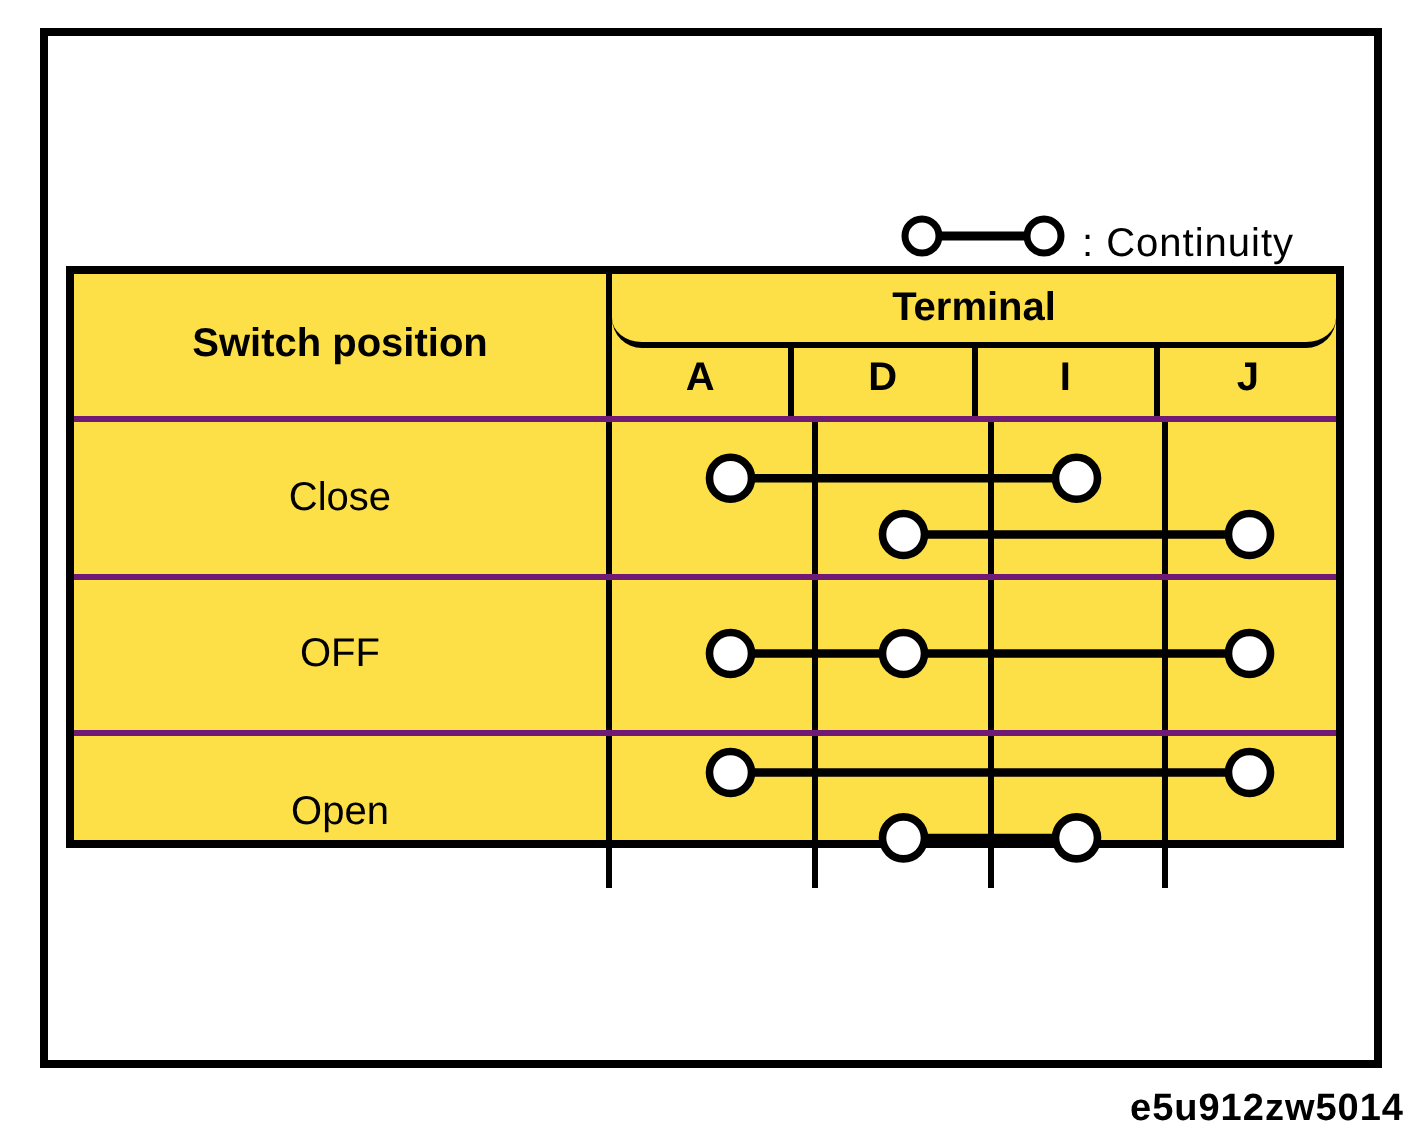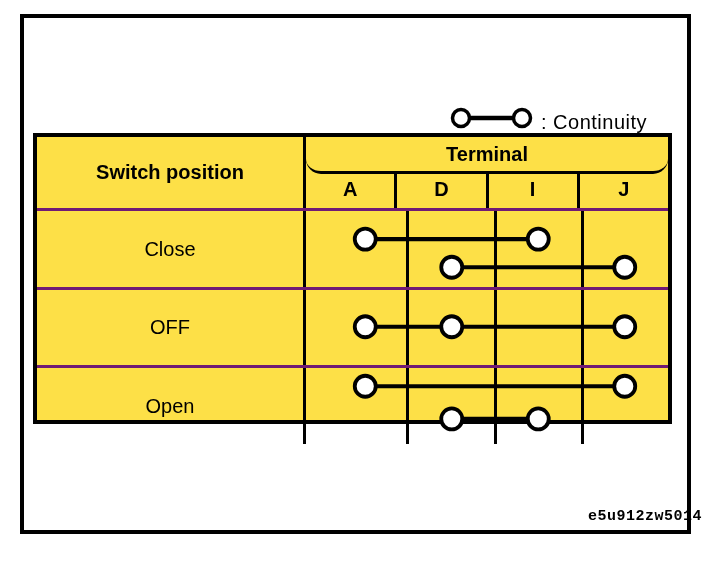--- a/index.html
+++ b/index.html
@@ -116,26 +116,25 @@
     position: absolute;
     left: 0; top: 0;
     width: 100%; height: 100%;
     overflow: visible;
   }
   .overlay line { stroke: #000000; stroke-width: 4.2px; }
   .overlay circle { fill: #ffffff; stroke: #000000; stroke-width: 3.8px; }
   
   .caption {
     position: absolute;
-    top: 508px;
+    top: 544px;
     right: 2px;
-    font-size: 15px;
+    font-size: 19px;
     font-weight: 700;
     letter-spacing: 0.5px;
-    font-family: Liberation Mono, monospace;
   }
 </style>
 </head>
 <body>
 
 <div class="canvas">
   <div class="frame">
 
     <div class="legend">
       <svg class="legend-symbol" width="86" height="32" viewBox="0 0 86 32">

